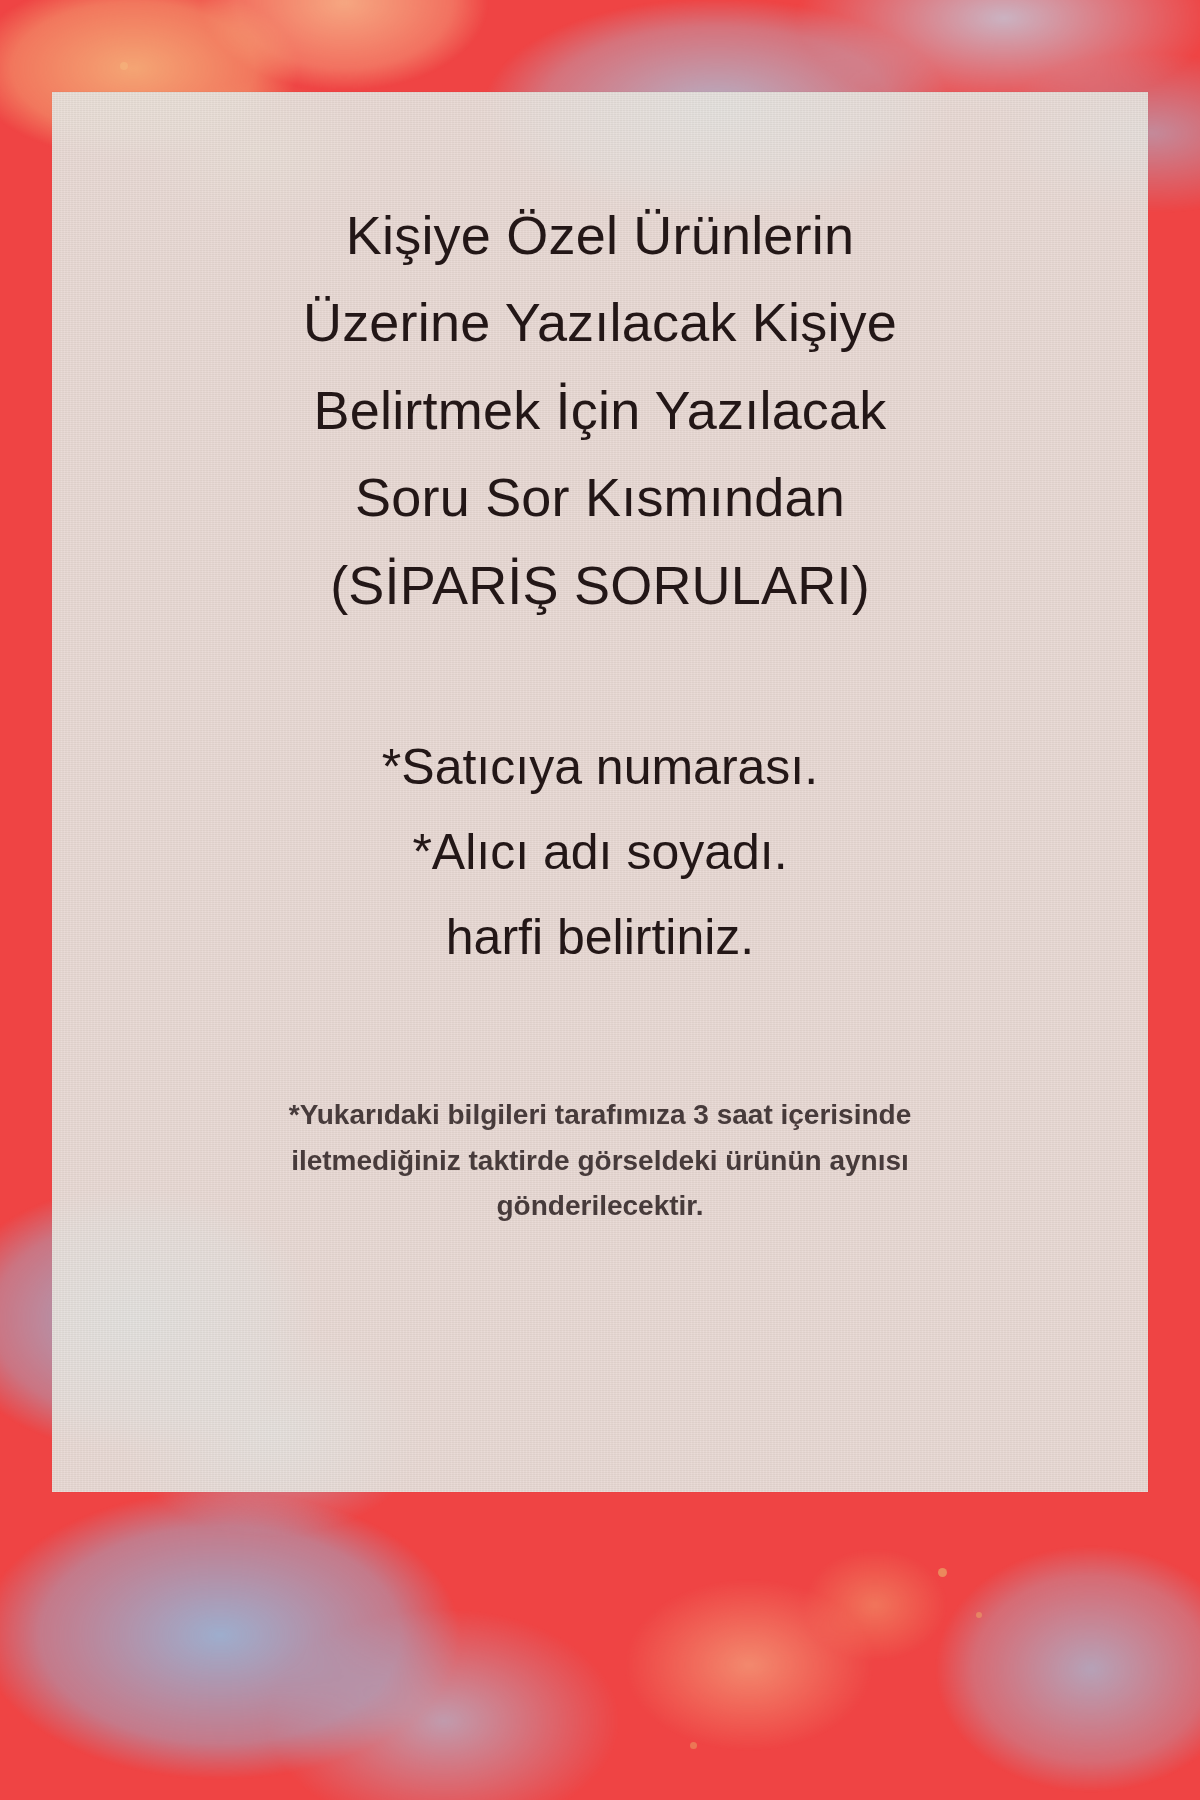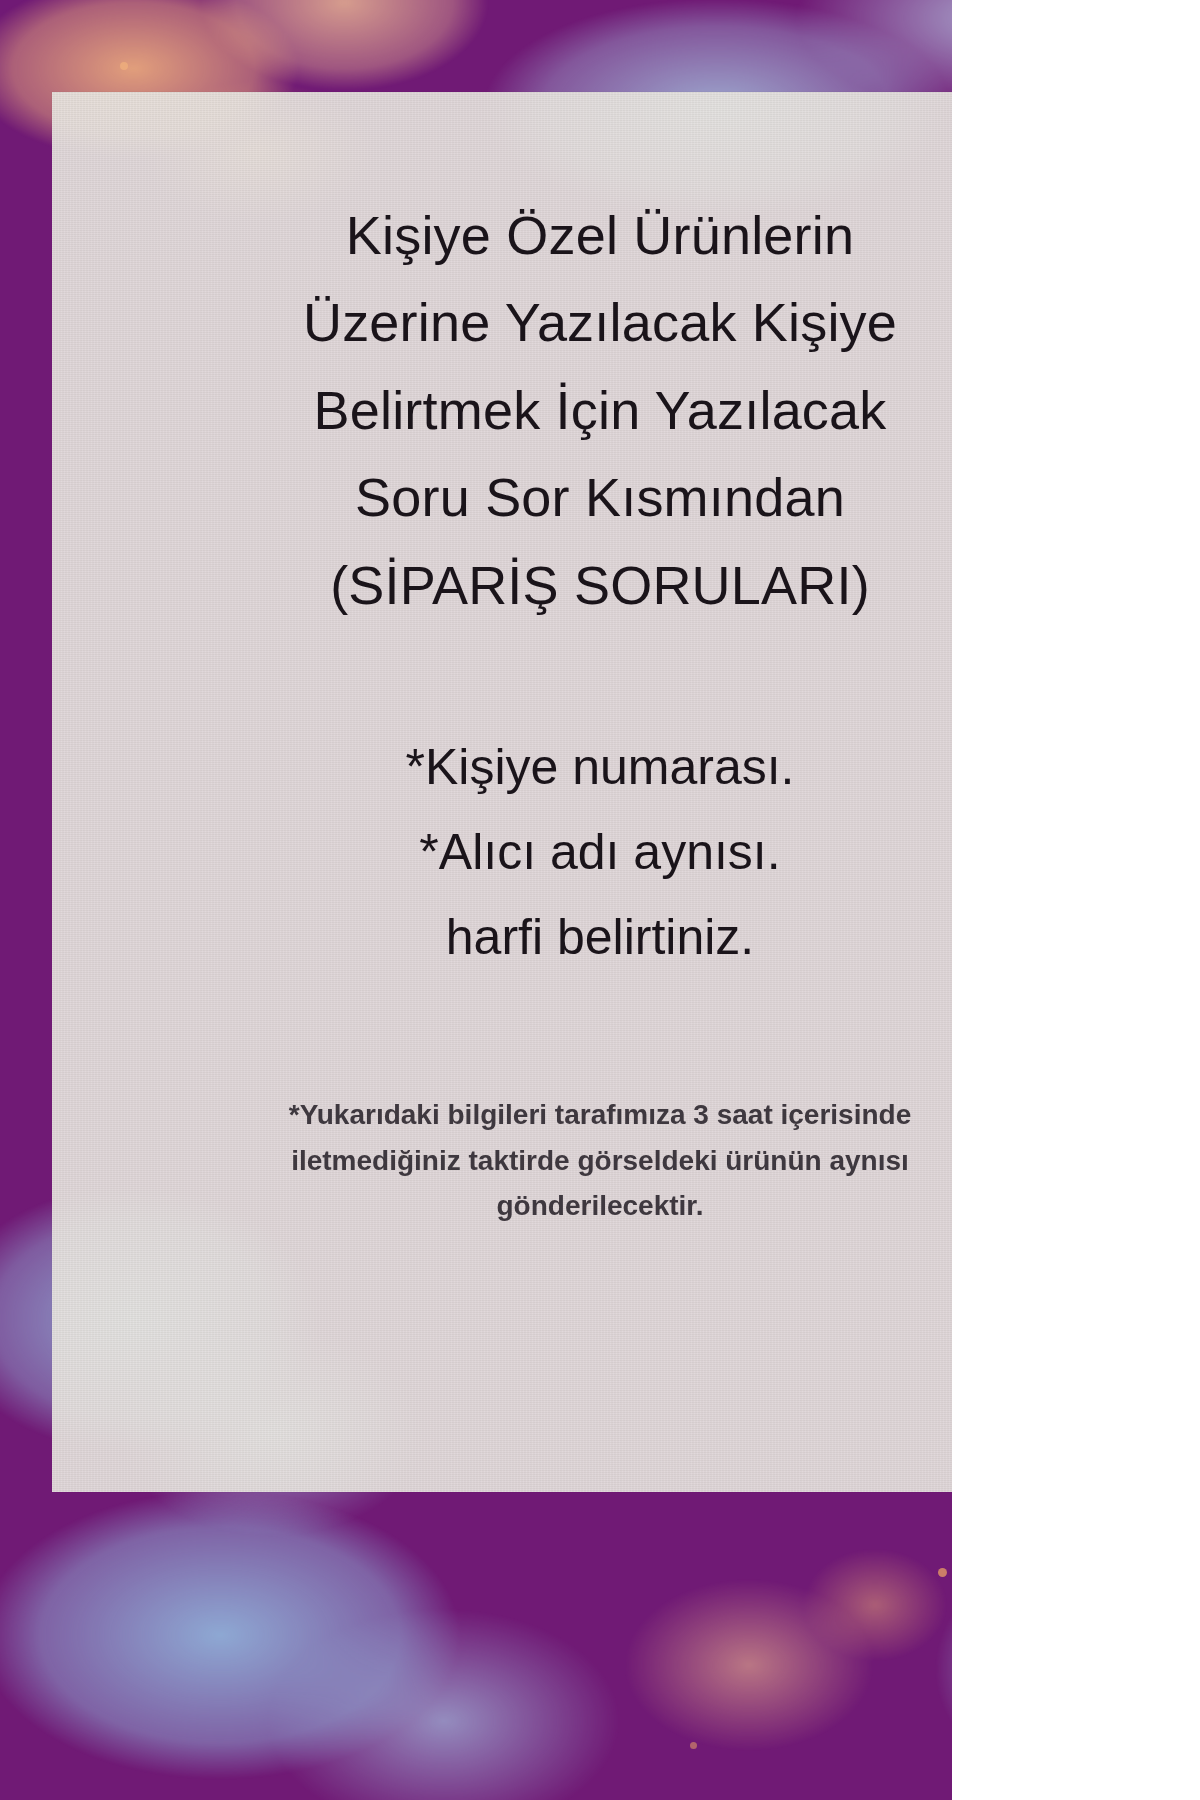--- a/index.html
+++ b/index.html
@@ -9,23 +9,23 @@
   body {
     width: 1200px;
     height: 1800px;
     font-family: "Liberation Sans", sans-serif;
     background: #ffffff;
     overflow: hidden;
   }
 
   .poster {
     position: relative;
-    width: 952px;
+    width: 1200px;
     height: 1800px;
-    background: #701a75;
+    background: #ef4444;
     overflow: hidden;
   }
 
   
   .wash {
     position: absolute;
     pointer-events: none;
   }
 
   .wash-peach-top {
@@ -200,22 +200,22 @@
 
       <div class="headline">
         <span class="line">Kişiye Özel Ürünlerin</span>
         <span class="line">Üzerine Yazılacak Kişiye</span>
         <span class="line">Belirtmek İçin Yazılacak</span>
         <span class="line">Soru Sor Kısmından</span>
         <span class="line">(SİPARİŞ SORULARI)</span>
       </div>
 
       <div class="details">
-        <span class="line">*Kişiye numarası.</span>
-        <span class="line">*Alıcı adı aynısı.</span>
+        <span class="line">*Satıcıya numarası.</span>
+        <span class="line">*Alıcı adı soyadı.</span>
         <span class="line"><b>harfi</b><span> belirtiniz.</span></span>
       </div>
 
       <div class="footnote">
         <span class="line">*Yukarıdaki bilgileri tarafımıza 3 saat içerisinde</span>
         <span class="line">iletmediğiniz taktirde görseldeki ürünün aynısı</span>
         <span class="line">gönderilecektir.</span>
       </div>
 
     </div>

